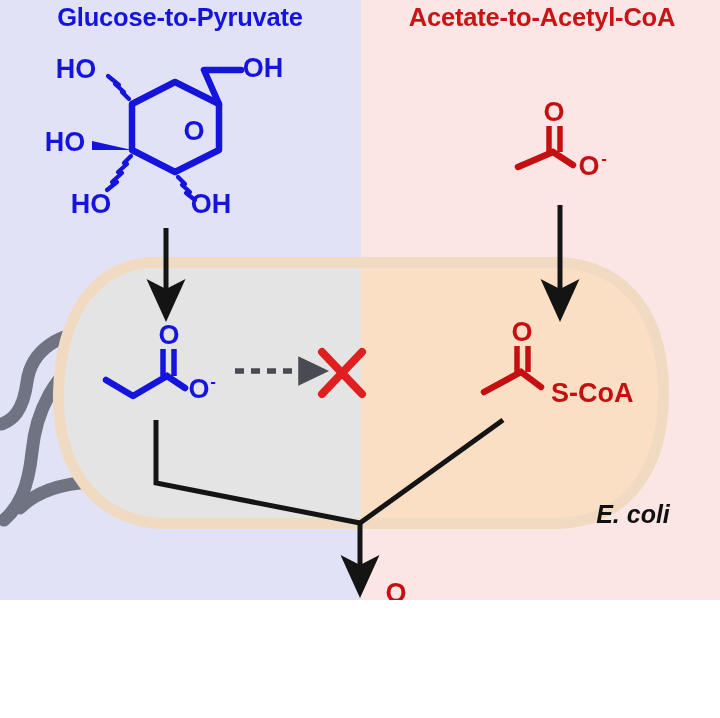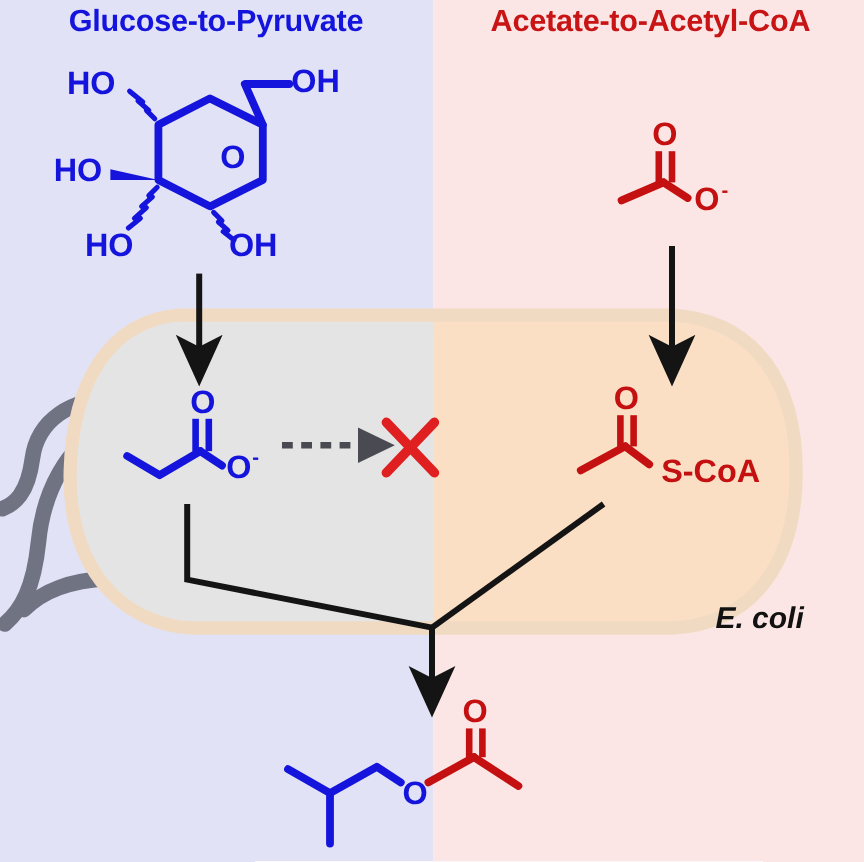--- a/index.html
+++ b/index.html
@@ -7,21 +7,21 @@
     margin: 0;
     padding: 0;
     background: #ffffff;
   }
   body {
     font-family: "Liberation Sans", sans-serif;
   }
   #figure {
     position: relative;
     width: 720px;
-    height: 718px;
+    height: 600px;
     overflow: hidden;
     background: #ffffff;
   }
   #figure svg.layer {
     position: absolute;
     top: 0;
     left: 0;
     width: 720px;
     height: 718px;
   }

